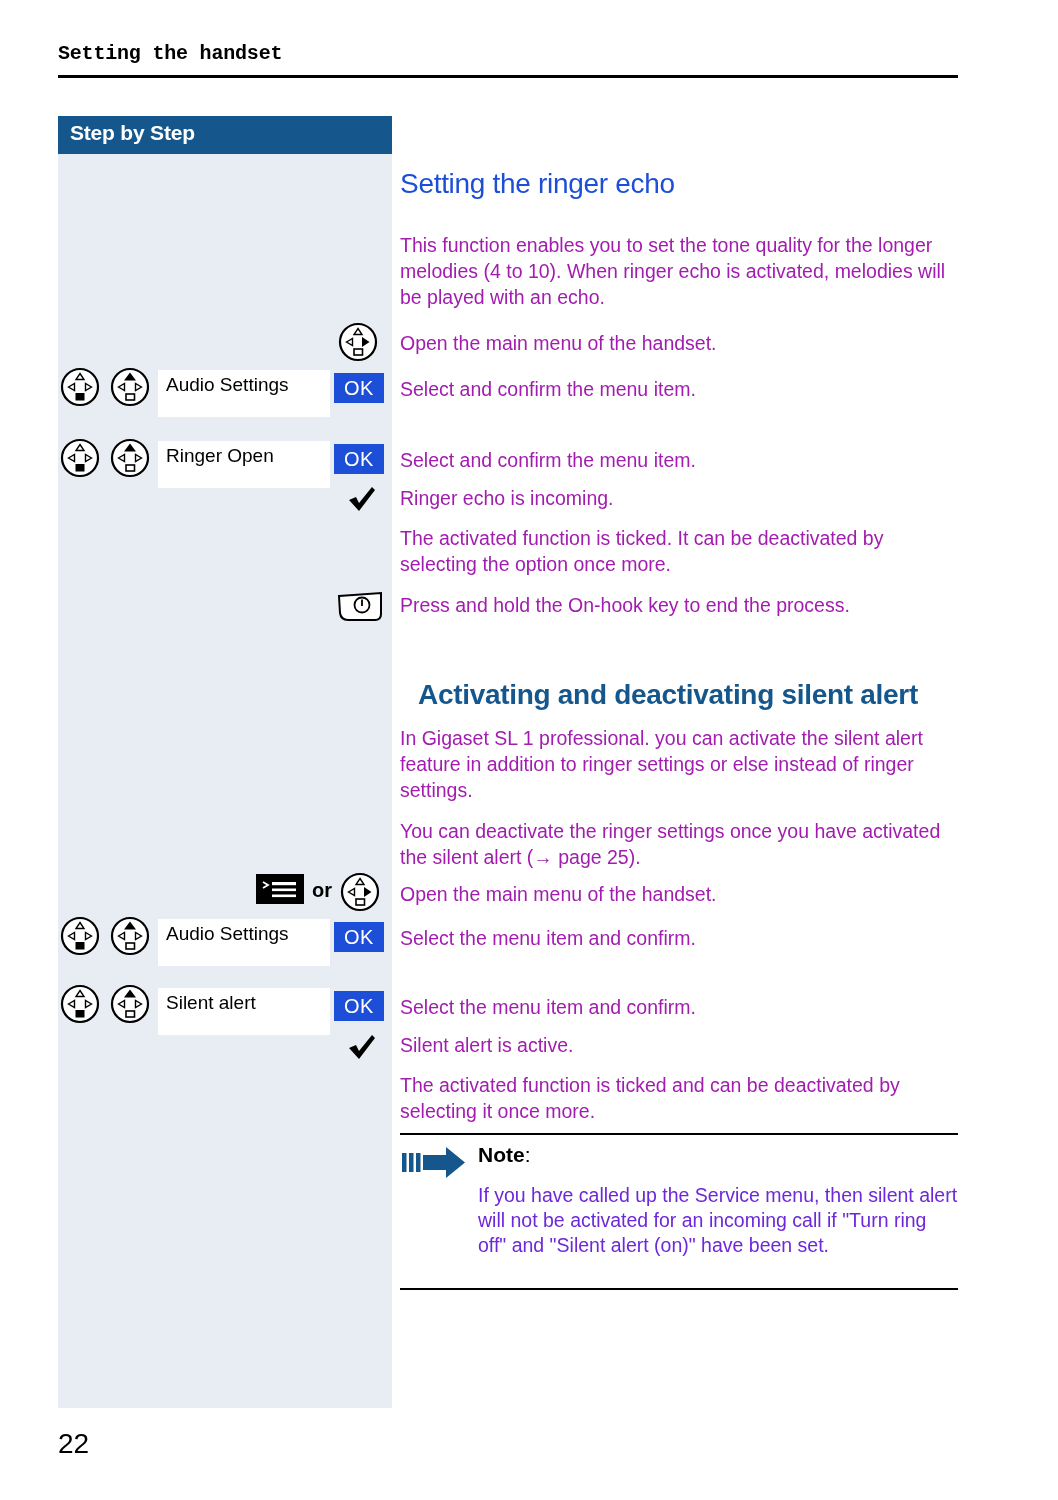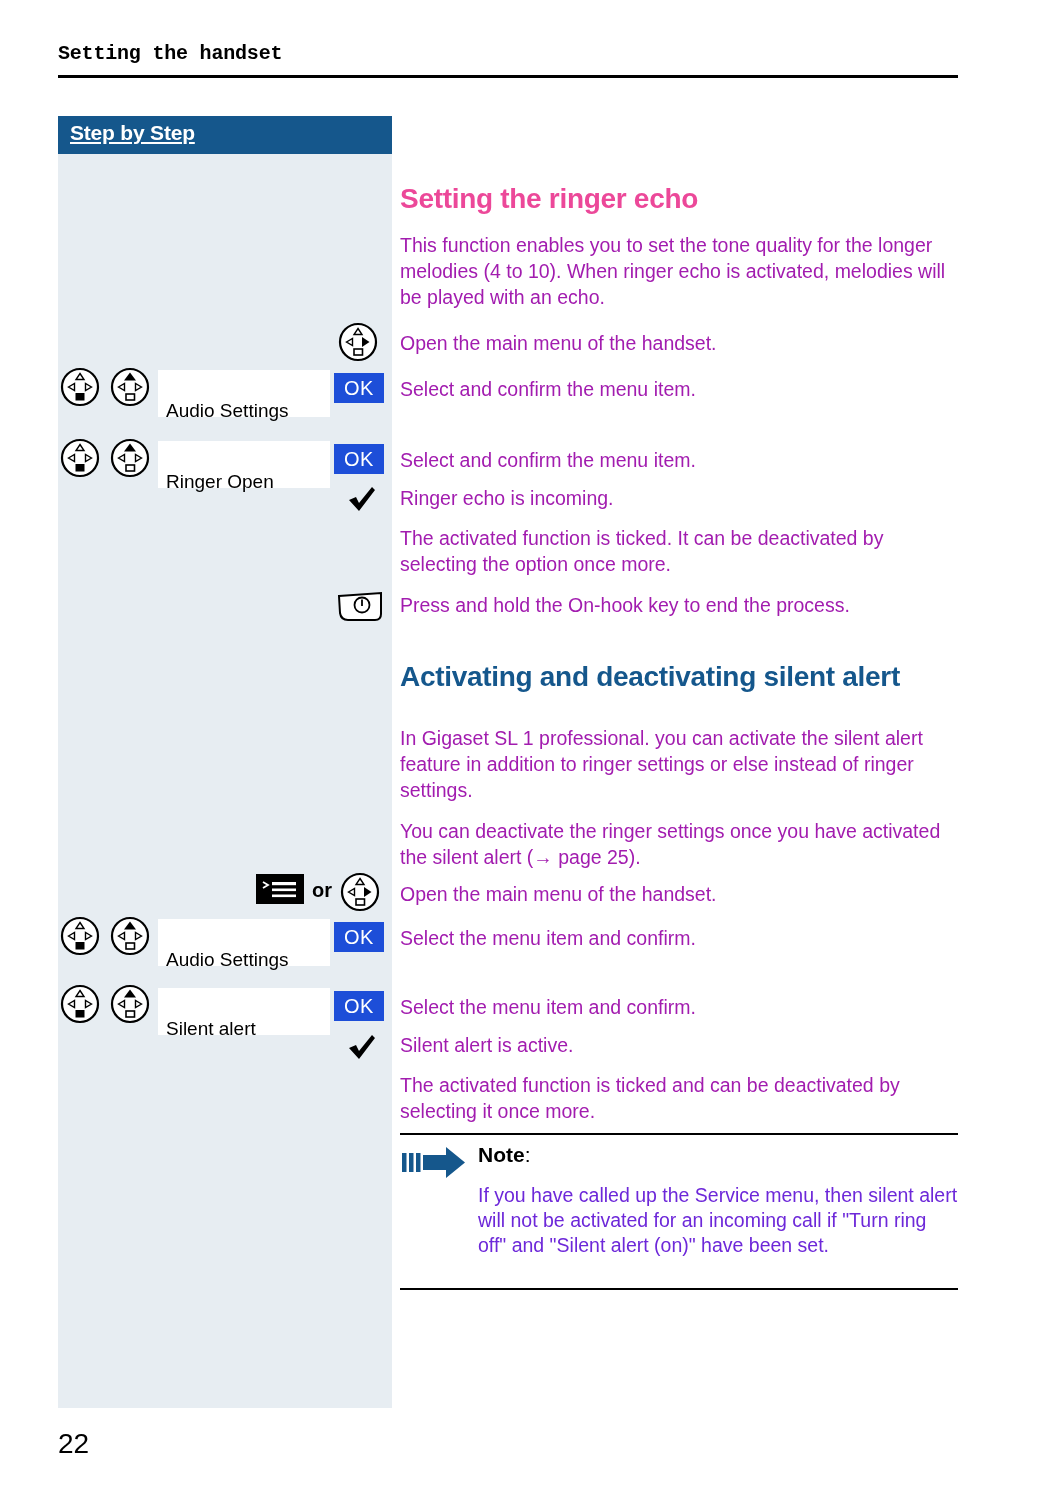--- a/index.html
+++ b/index.html
@@ -53,21 +53,20 @@
     background: #15578c;
   }
   .sidebar-banner-label {
     position: absolute;
     left: 70px;
     top: 121px;
     font-size: 21px;
     font-weight: bold;
     color: #ffffff;
     letter-spacing: -0.2px;
-    text-decoration: underline;
   }
   h2.section-title {
     font-size: 28px;
     font-weight: bold;
     color: #15578c;
     margin: 0;
     letter-spacing: -0.3px;
   }
 
   
@@ -108,21 +107,20 @@
     background: #ffffff;
     box-sizing: border-box;
   }
   .dispfield-label {
     position: absolute;
     left: 8px;
     top: 4px;
     font-size: 19px;
     color: #000000;
     white-space: nowrap;
-    margin-top: 26px;
   }
 
   
   .okkey {
     position: absolute;
     background: #1d4ed8;
     color: #ffffff;
     font-size: 20px;
     text-align: center;
     line-height: 30px;
@@ -331,37 +329,37 @@
 <div class="dispfield" style="left:158px; top:988px; width:172px; height:47px;">
   <span class="dispfield-label">Silent alert</span>
 </div>
 <div class="okkey" style="left:334px; top:991px;">OK</div>
 <div class="tick" style="left:345px; top:1030px;">
   <svg width="34" height="34" viewBox="0 0 34 34">
     <polygon points="4,18 11,15 14,21 27,5 30,8 14,29" fill="#000000"></polygon>
   </svg>
 </div>
 
-<h2 class="abs section-title" style="left:400px; top:186px; font-size:28px; font-weight:bold; color:#ec4899; margin:0;">Setting the ringer echo</h2>
+<h2 class="abs section-title" style="left:400px; top:171px; font-size:28px; font-weight:normal; color:#1d4ed8; margin:0;">Setting the ringer echo</h2>
 
 <div class="abs" style="left:400px; top:232px; width:552px;">This function enables you to set the tone quality for the longer melodies (4 to 10). When ringer echo is activated, melodies will be played with an echo.</div>
 
 <div class="abs" style="left:400px; top:330px; width:552px;">Open the main menu of the handset.</div>
 
 <div class="abs" style="left:400px; top:376px; width:552px;">Select and confirm the menu item.</div>
 
 <div class="abs" style="left:400px; top:447px; width:552px;">Select and confirm the menu item.</div>
 
 <div class="abs" style="left:400px; top:485px; width:552px;">Ringer echo is incoming.</div>
 
 <div class="abs" style="left:400px; top:525px; width:552px;">The activated function is ticked. It can be deactivated by selecting the option once more.</div>
 
 <div class="abs" style="left:400px; top:592px; width:552px;">Press and hold the On-hook key to end the process.</div>
 
-<h2 class="abs section-title" style="left:400px; top:664px; font-size:28px; font-weight:bold; color:#15578c; margin:0;">Activating and deactivating silent alert</h2>
+<h2 class="abs section-title" style="left:400px; top:664px; font-size:28px; font-weight:bold; color:#15578c; margin:18px;">Activating and deactivating silent alert</h2>
 
 <div class="abs" style="left:400px; top:725px; width:552px;">In Gigaset SL 1 professional. you can activate the silent alert feature in addition to ringer settings or else instead of ringer settings.</div>
 
 <div class="abs" style="left:400px; top:818px; width:552px;">You can deactivate the ringer settings once you have activated the silent alert (→ page 25).</div>
 
 <div class="abs" style="left:400px; top:881px; width:552px;">Open the main menu of the handset.</div>
 
 <div class="abs" style="left:400px; top:925px; width:552px;">Select the menu item and confirm.</div>
 
 <div class="abs" style="left:400px; top:994px; width:552px;">Select the menu item and confirm.</div>

